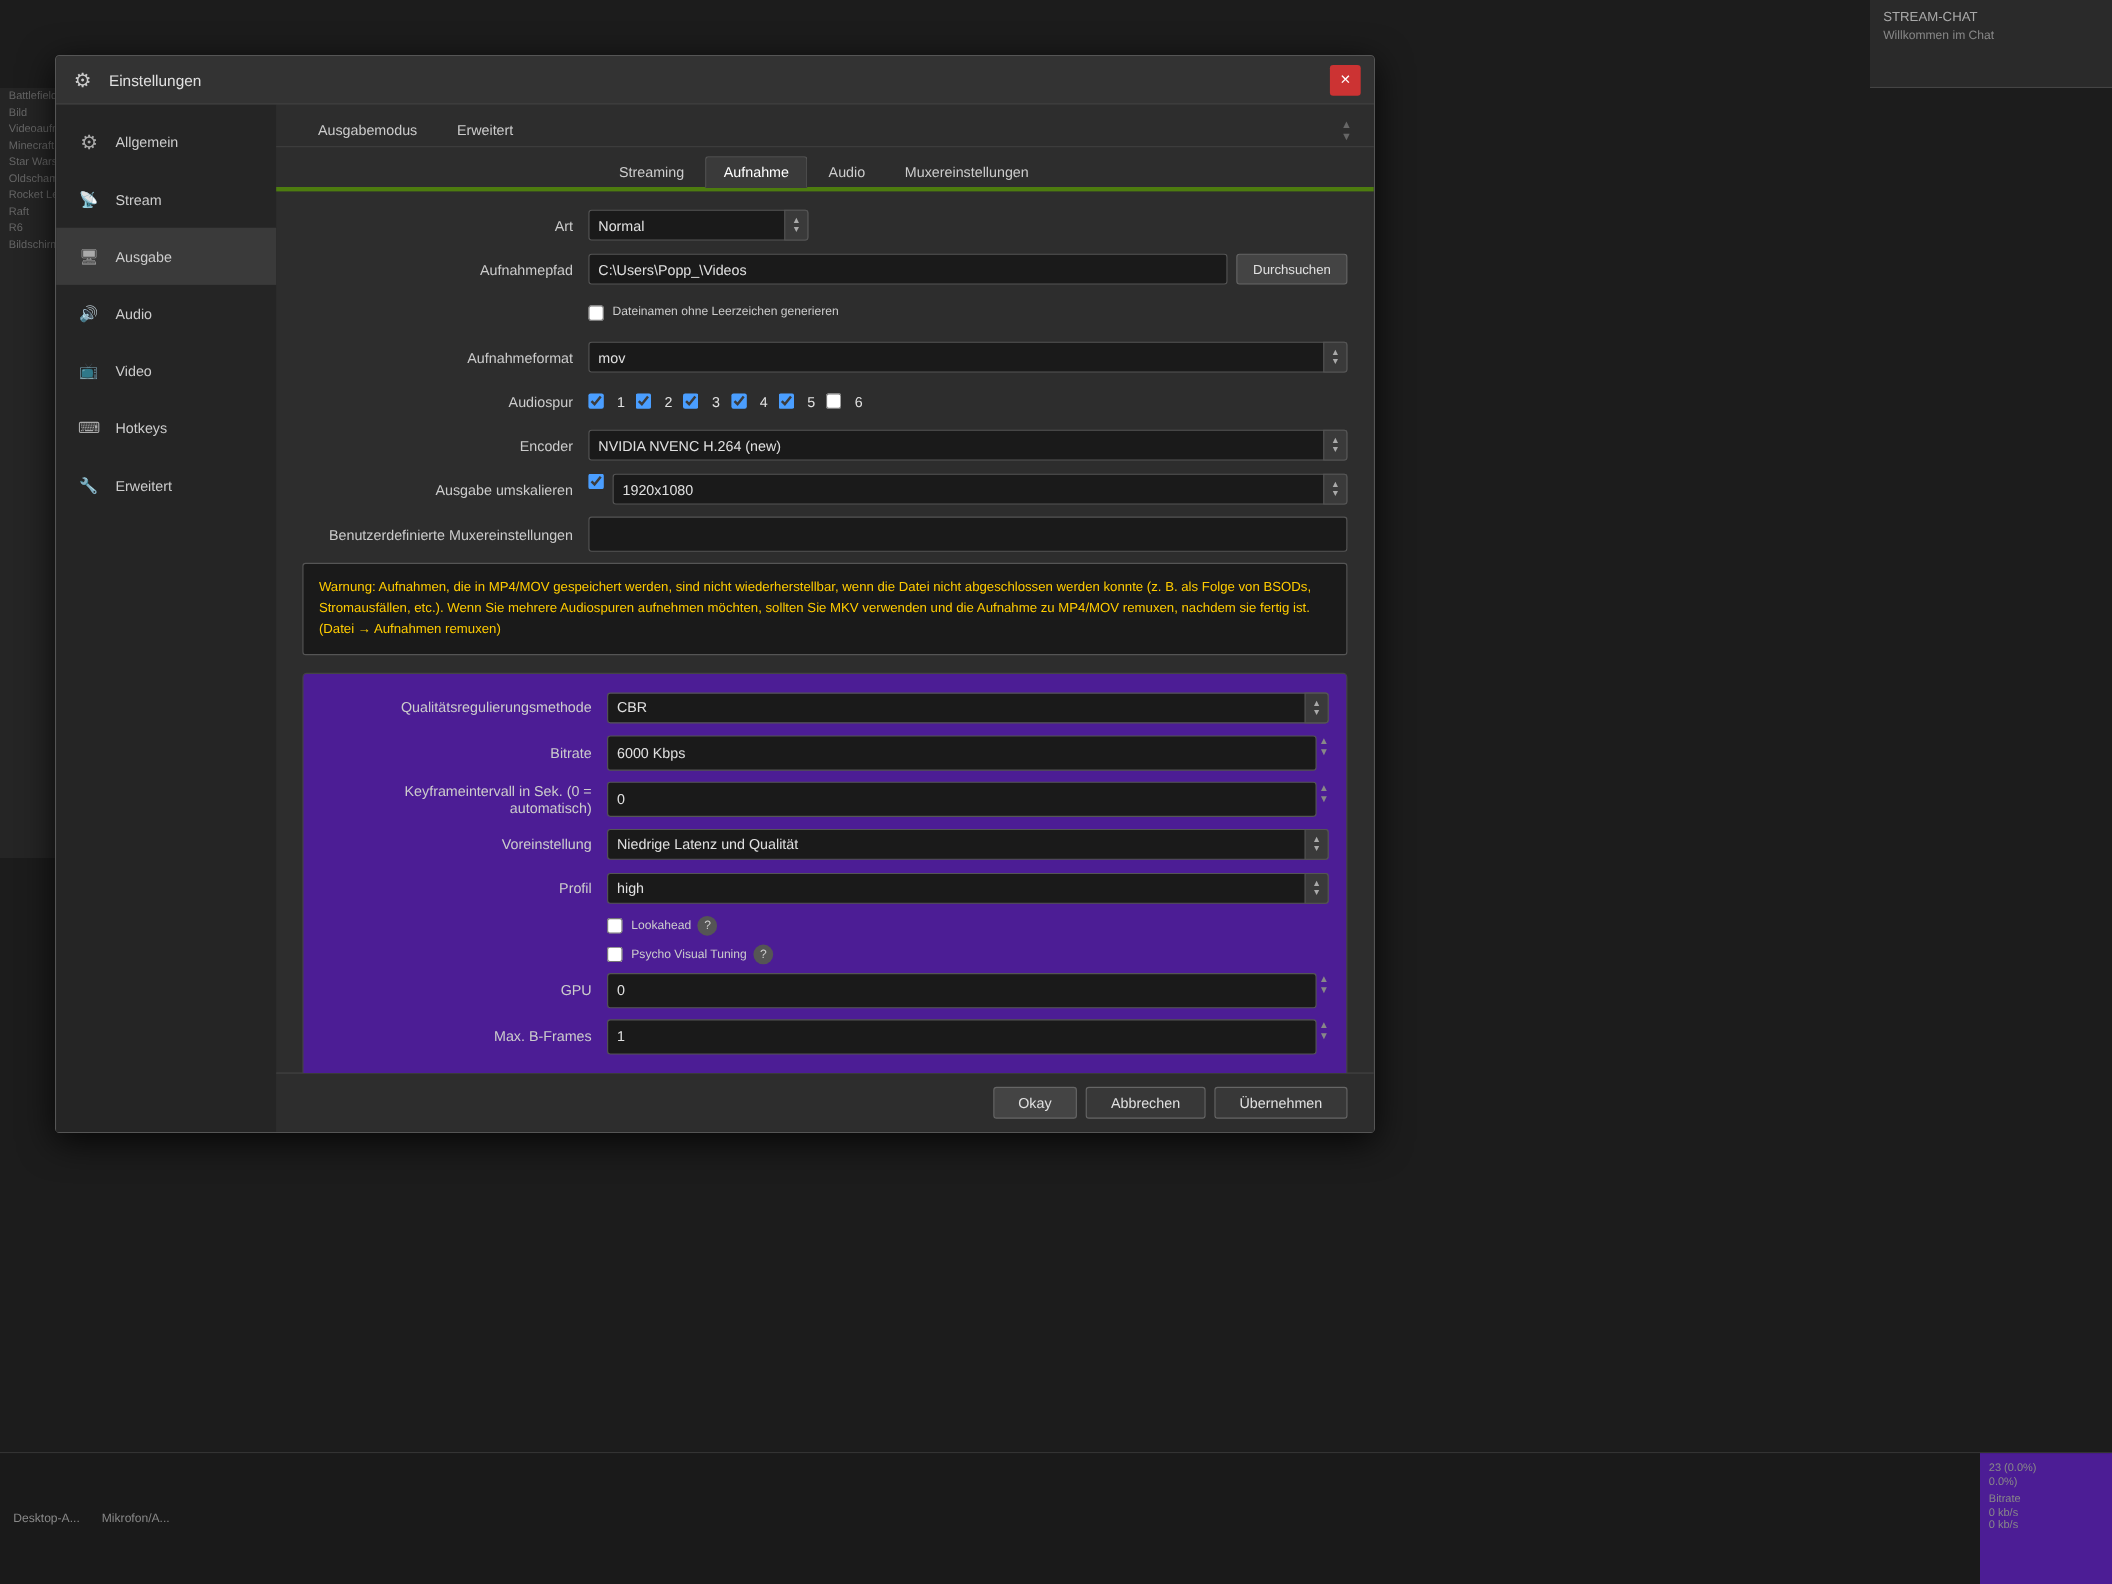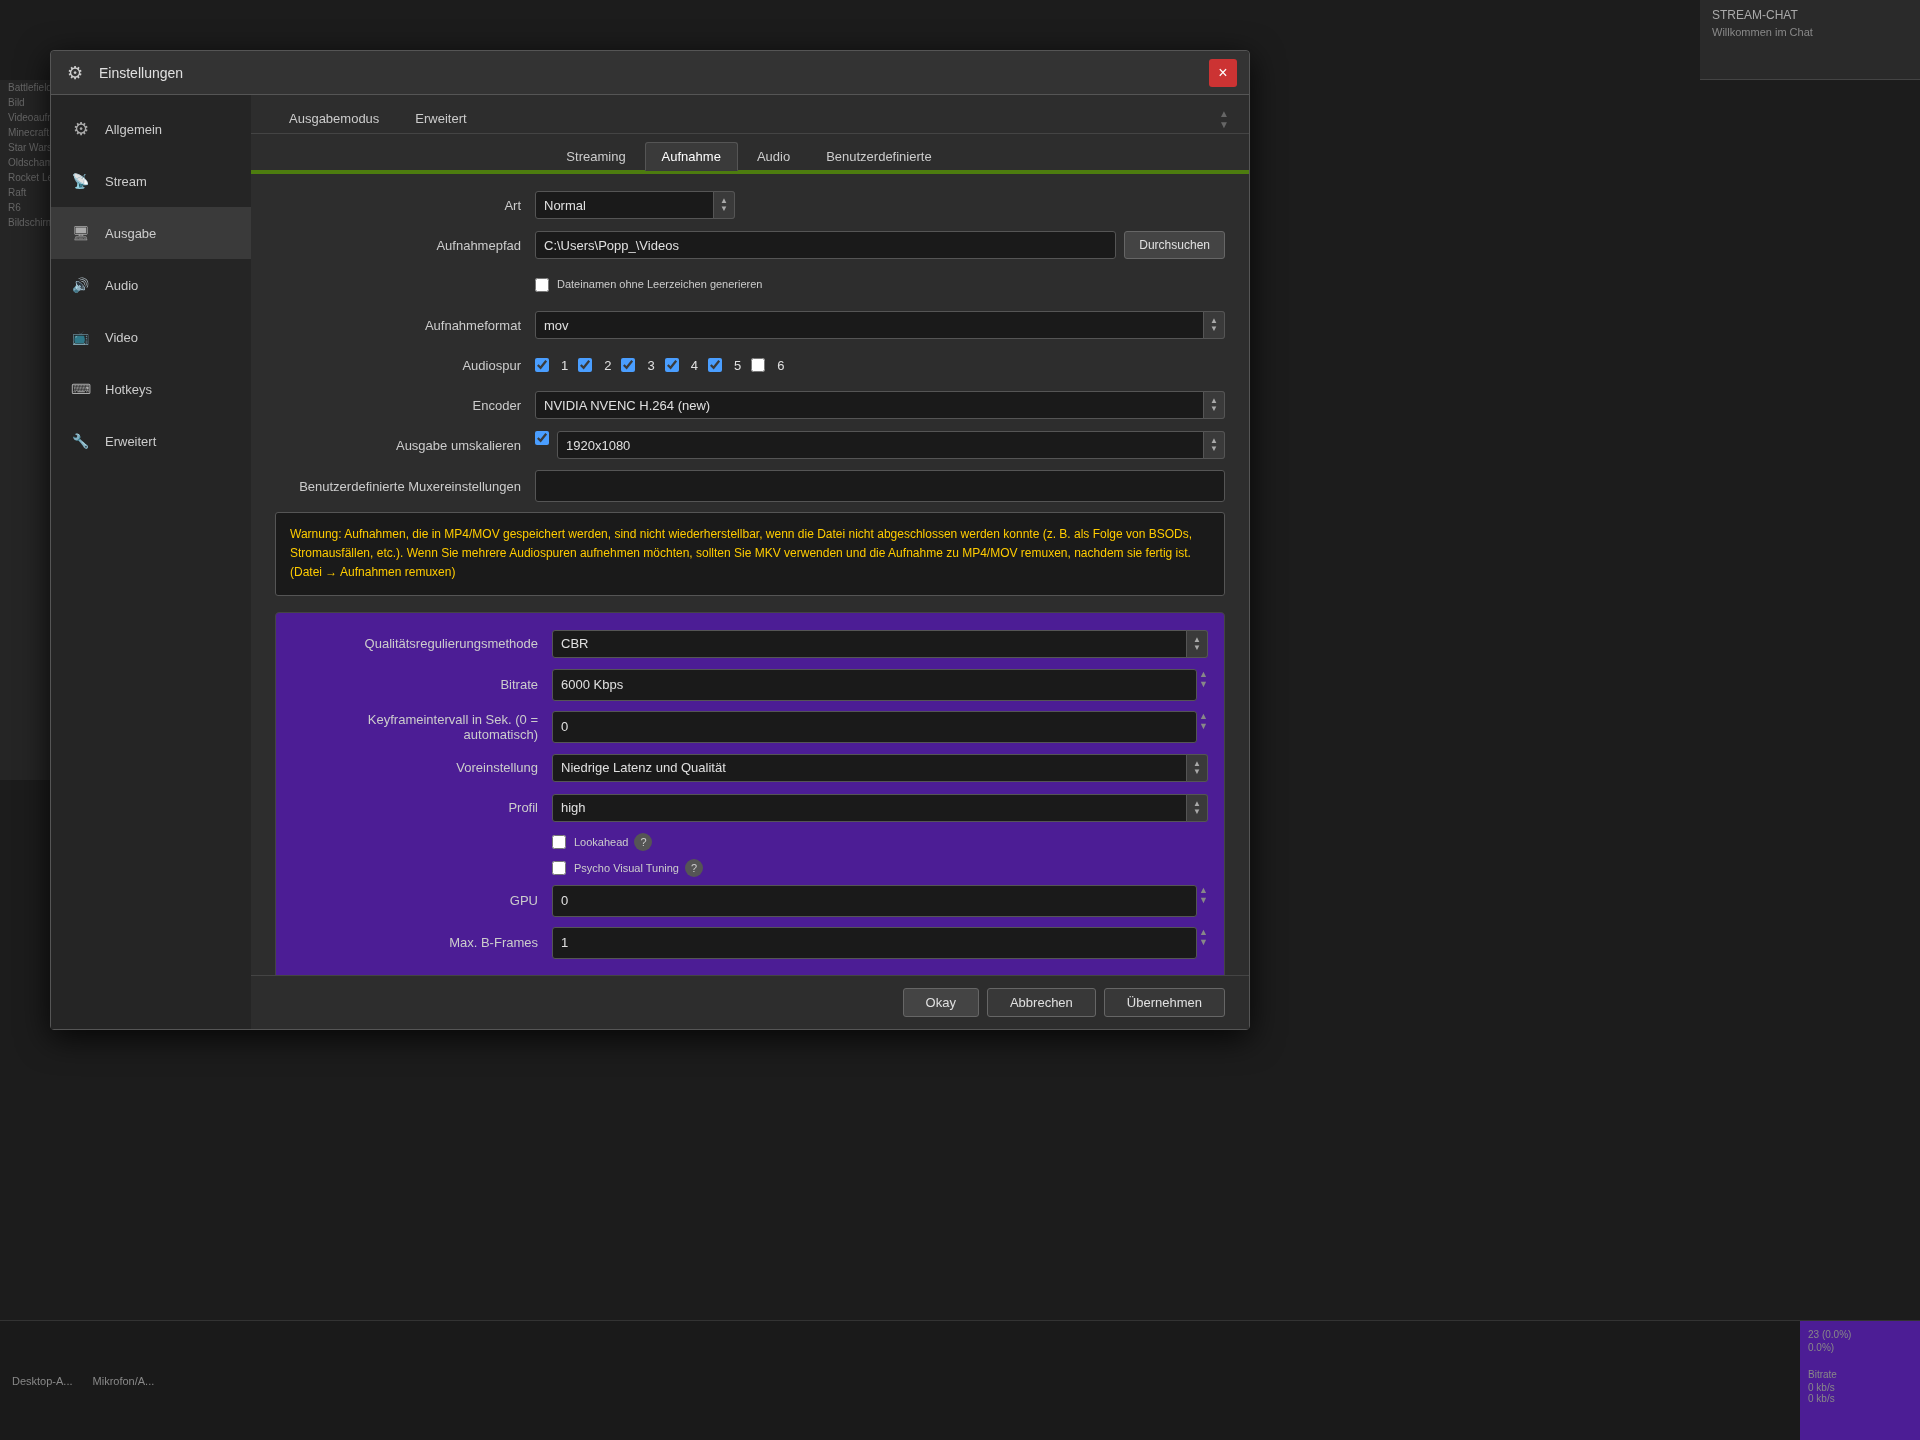--- a/index.html
+++ b/index.html
@@ -467,21 +467,21 @@
   <div class="sidebar-app-item">Raft</div>
   <div class="sidebar-app-item">R6</div>
   <div class="sidebar-app-item">Bildschirm...</div>
 </div>
 
 <div class="bottom-bar">
   <span class="bottom-bar-label">Desktop-A...</span>
   <span class="bottom-bar-label">Mikrofon/A...</span>
   <div class="bottom-stats">
     <div style="margin-bottom:2px;">23 (0.0%)</div>
-    <div style="margin-bottom:16px;">0.0%)</div>
+    <div style="margin-bottom:4px;">0.0%)</div>
     <div style="margin-bottom:2px;">Bitrate</div>
     <div>0 kb/s</div>
     <div>0 kb/s</div>
   </div>
 </div>
 
 <div class="dialog-overlay">
 
   <div class="dialog-titlebar">
     <span class="dialog-title-icon">⚙</span>
@@ -531,21 +531,21 @@
         <div style="display:flex;flex-direction:column;font-size:10px;color:#666;">
           <span>▲</span>
             <span>▼</span>
         </div>
       </div>
 
       <div class="sub-tabs">
         <div class="sub-tab">Streaming</div>
         <div class="sub-tab active">Aufnahme</div>
         <div class="sub-tab">Audio</div>
-        <div class="sub-tab">Benutzerdefinierte</div>
+        <div class="sub-tab">Muxereinstellungen</div>
       </div>
 
       <div class="content-scroll">
 
         <div class="form-row">
           <div class="form-label">Art</div>
           <div class="form-control-wrap">
             <div class="select-wrap" style="max-width:200px;">
               <select class="form-select">
                 <option>Normal</option>

